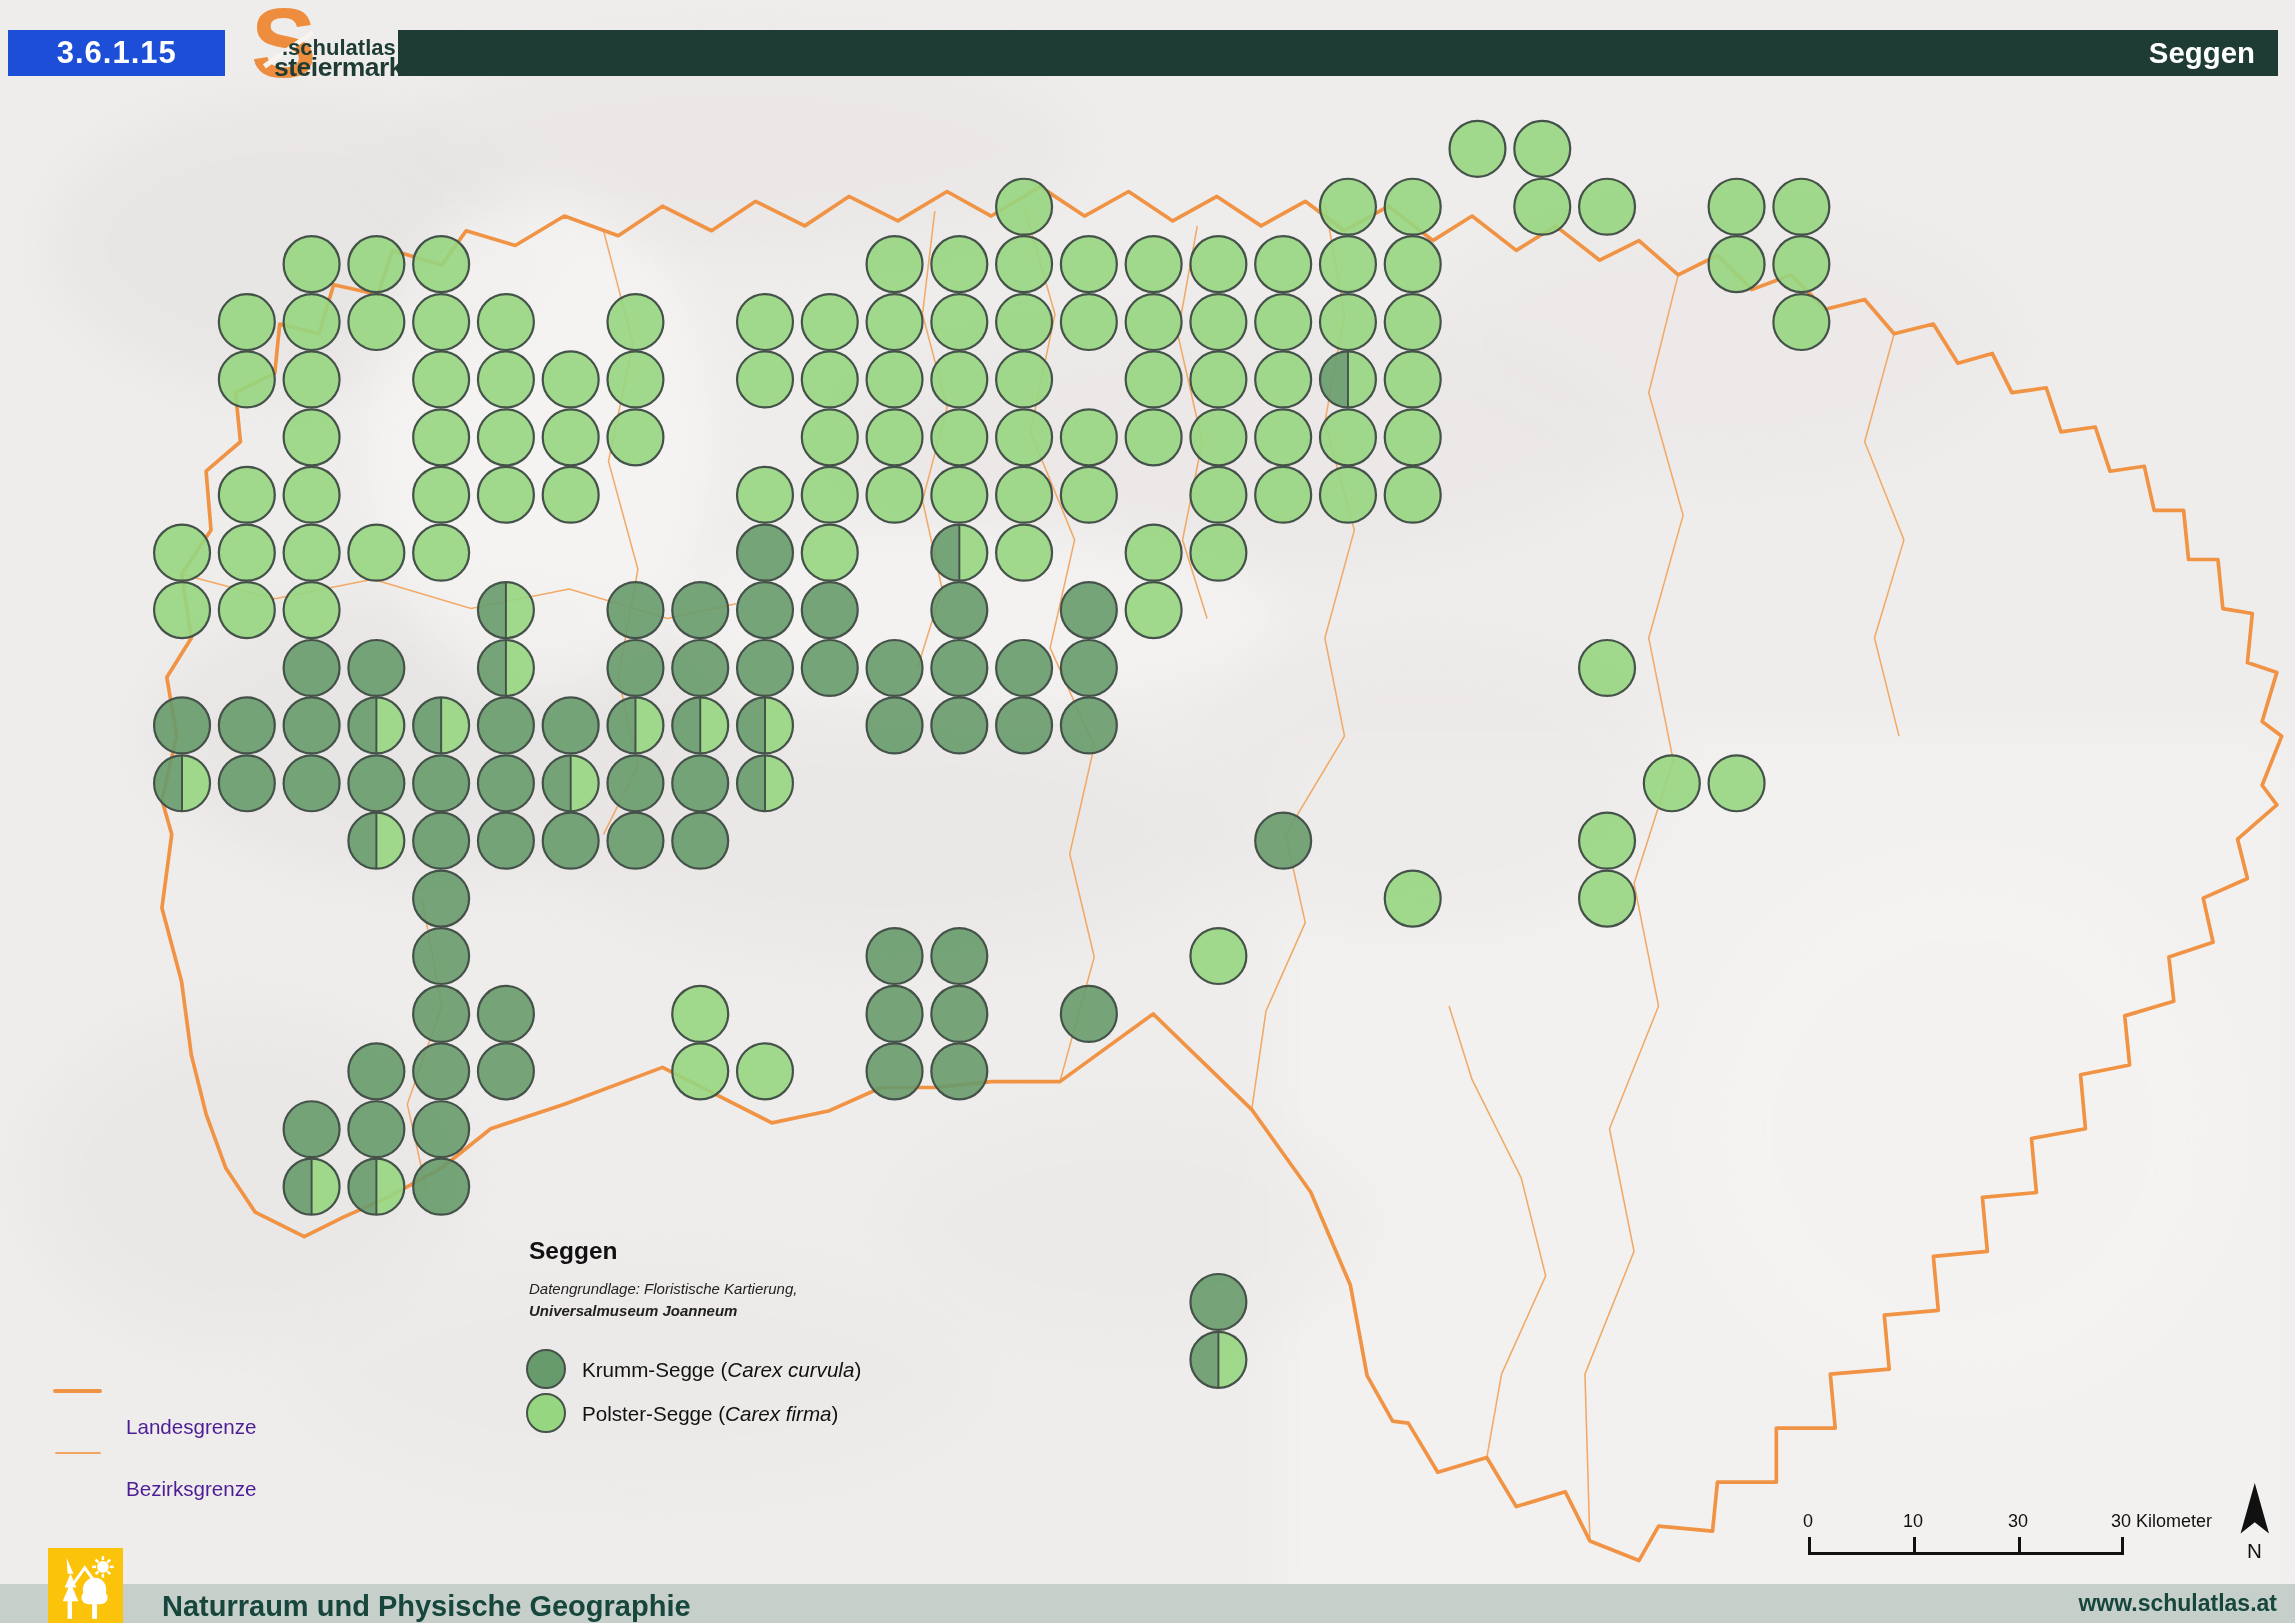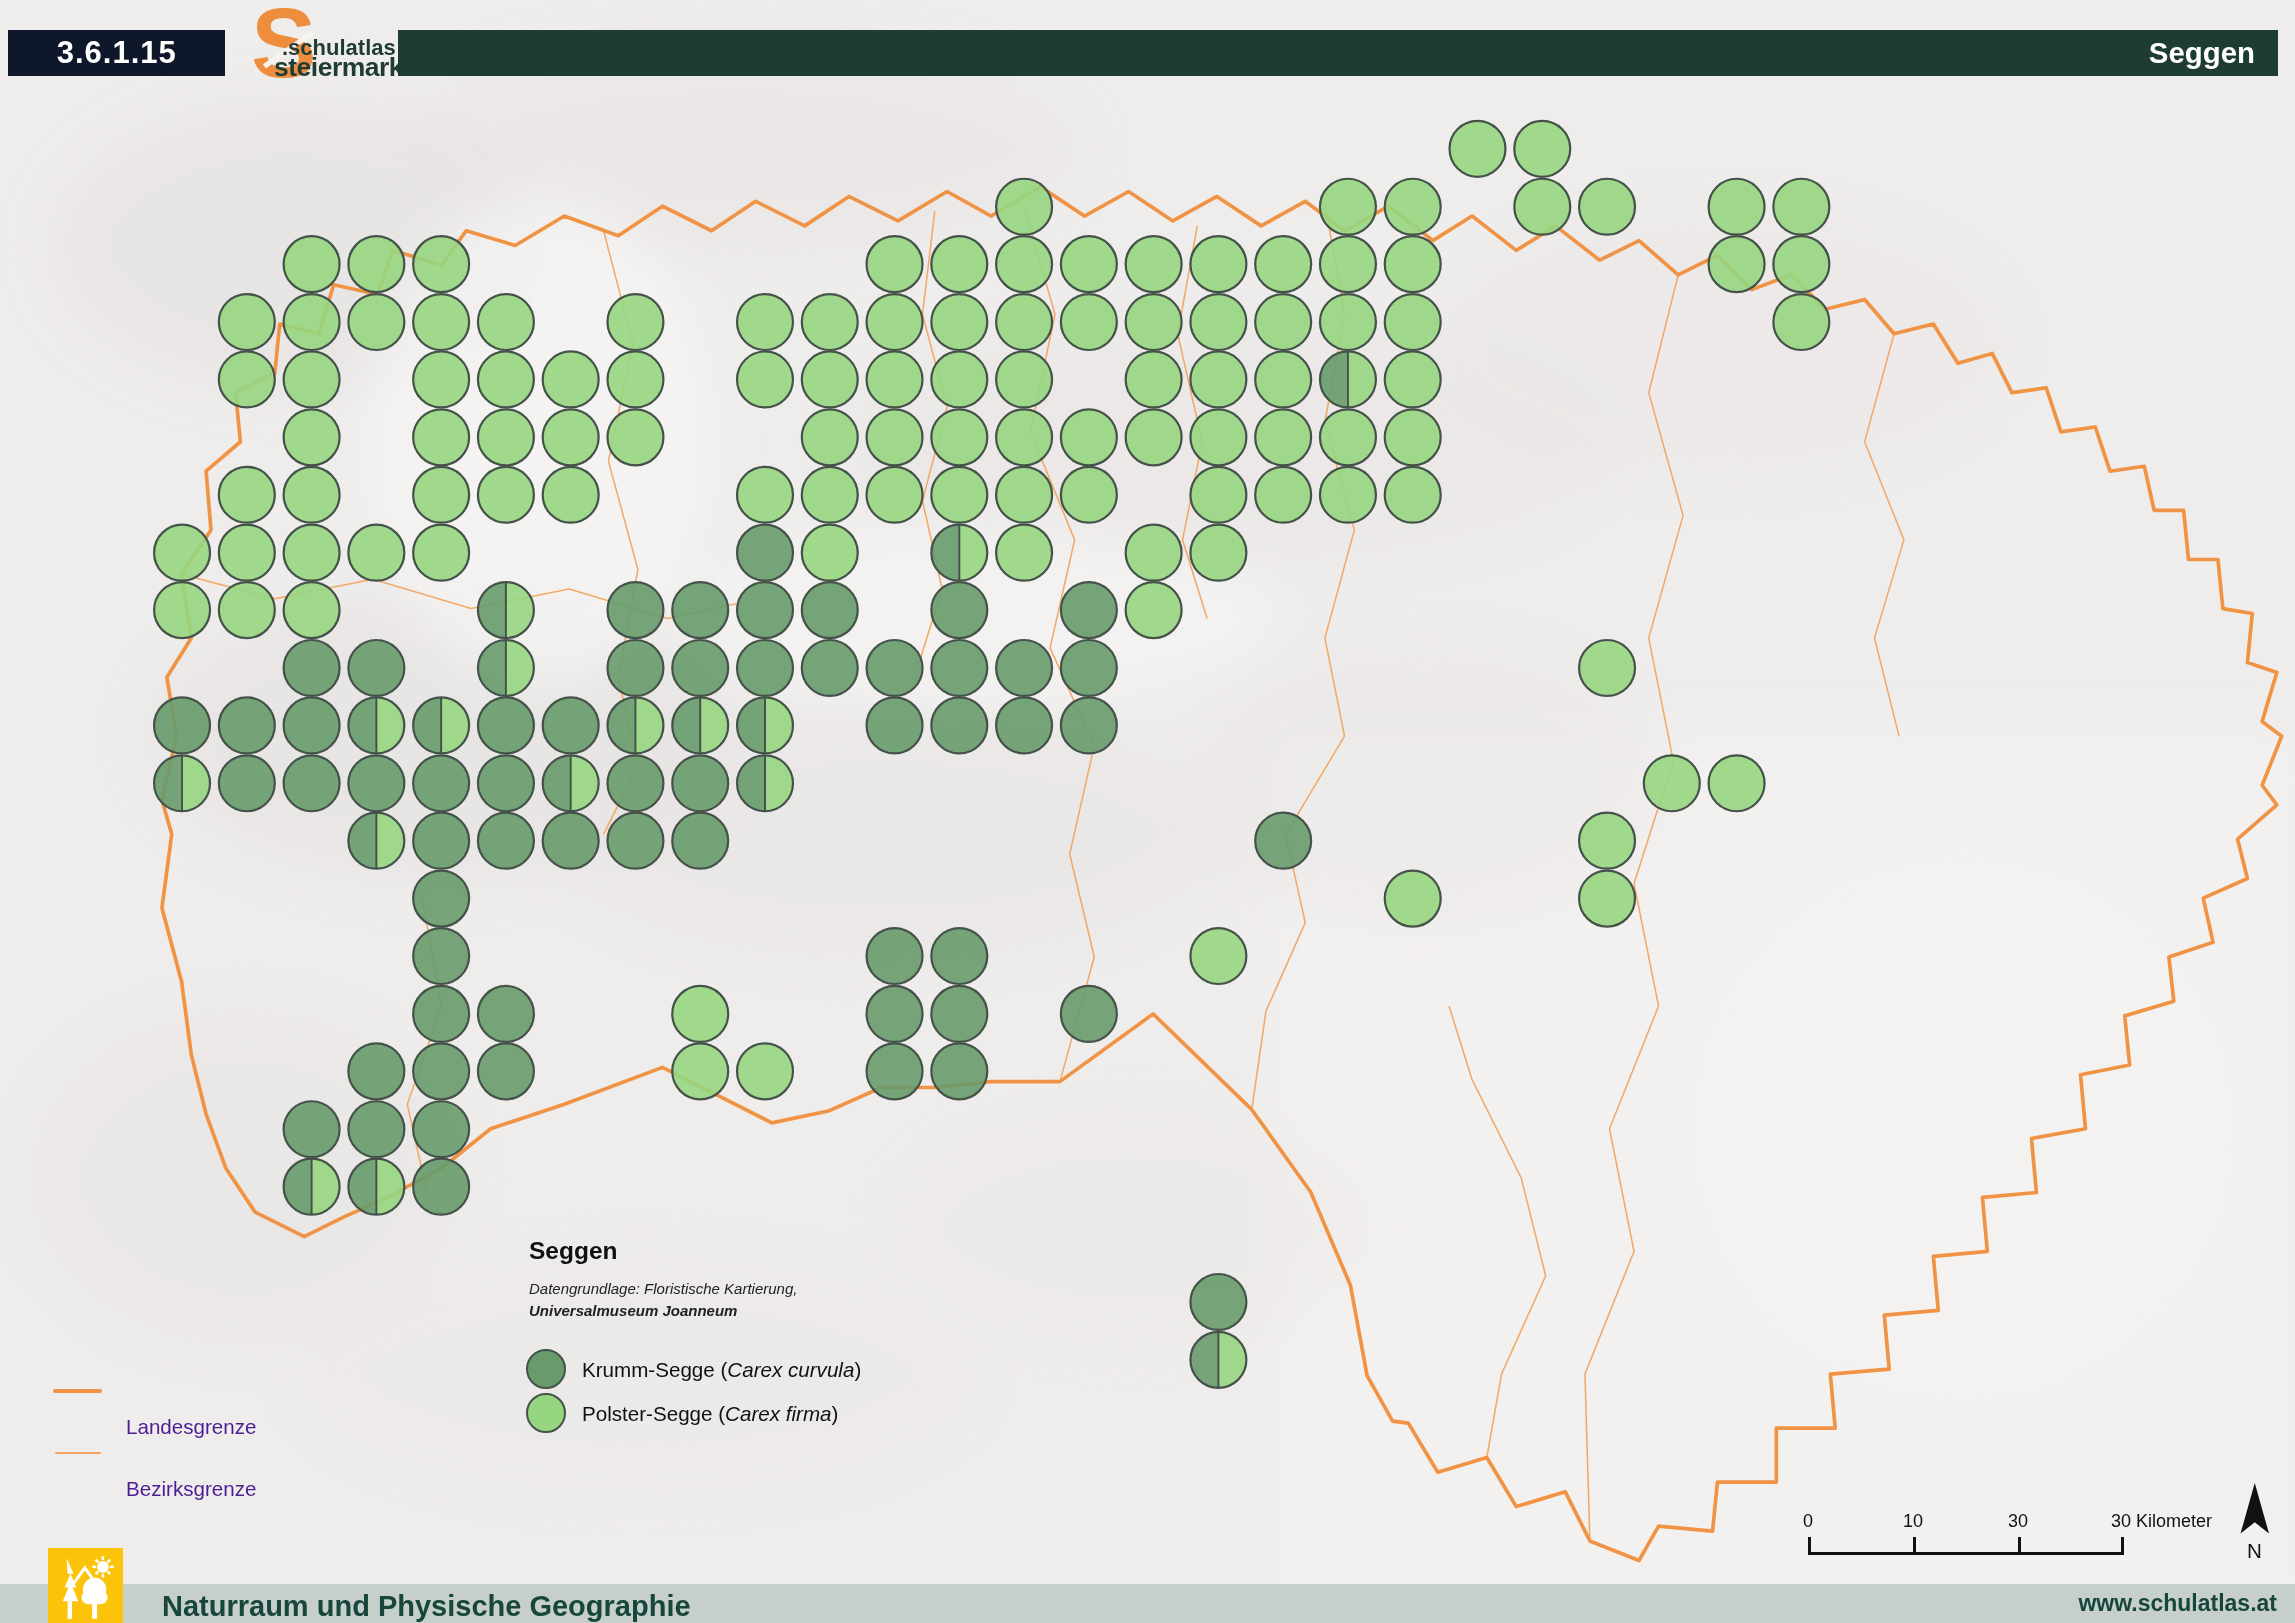--- a/index.html
+++ b/index.html
@@ -2,21 +2,21 @@
 <html style="font-size:7.9px"><head>
 <meta charset="utf-8">
 <style>
   html,body{margin:0;padding:0;background:#dddddd;}
   .page{position:relative;width:2295px;height:1623px;overflow:hidden;
         background:#efedec;font-family:"Liberation Sans",sans-serif;}
   .page *{box-sizing:border-box;}
   svg.mapsvg{position:absolute;left:0;top:0;}
   .abs{position:absolute;}
   
-  .badge{left:8.3px;top:30px;width:217px;height:46px;background:#0f172a;color:#fff;
+  .badge{left:8.3px;top:30px;width:217px;height:46px;background:#1d4ed8;color:#fff;
          font-size:31px;font-weight:bold;display:flex;align-items:center;justify-content:center;letter-spacing:1px;}
   .topbar{left:398px;top:30px;width:1880px;height:46px;background:#1E3B34;}
   .bar-title{right:40px;top:36px;font-size:29.4px;font-weight:bold;color:#ffffff;}
   .logo-s{left:251px;top:-5.9px;font-size:98px;font-weight:bold;color:#EE8D3D;line-height:1;}
   .logo-cut{left:259px;top:47px;width:59px;height:4.9px;background:#f7f3ee;transform:rotate(-35deg);}
   .logo-line1{left:282px;top:35px;font-size:22px;font-weight:bold;color:#1E3B34;}
   .logo-line2{left:274px;top:52px;font-size:26.5px;font-weight:bold;color:#1E3B34;letter-spacing:-0.5px;}
   
   .lline1{left:53px;top:1389px;width:49px;height:4.4px;background:#F09344;border-radius:2px;}
   .lline2{left:55px;top:1452px;width:46px;height:2px;background:#F2A661;border-radius:1px;}

